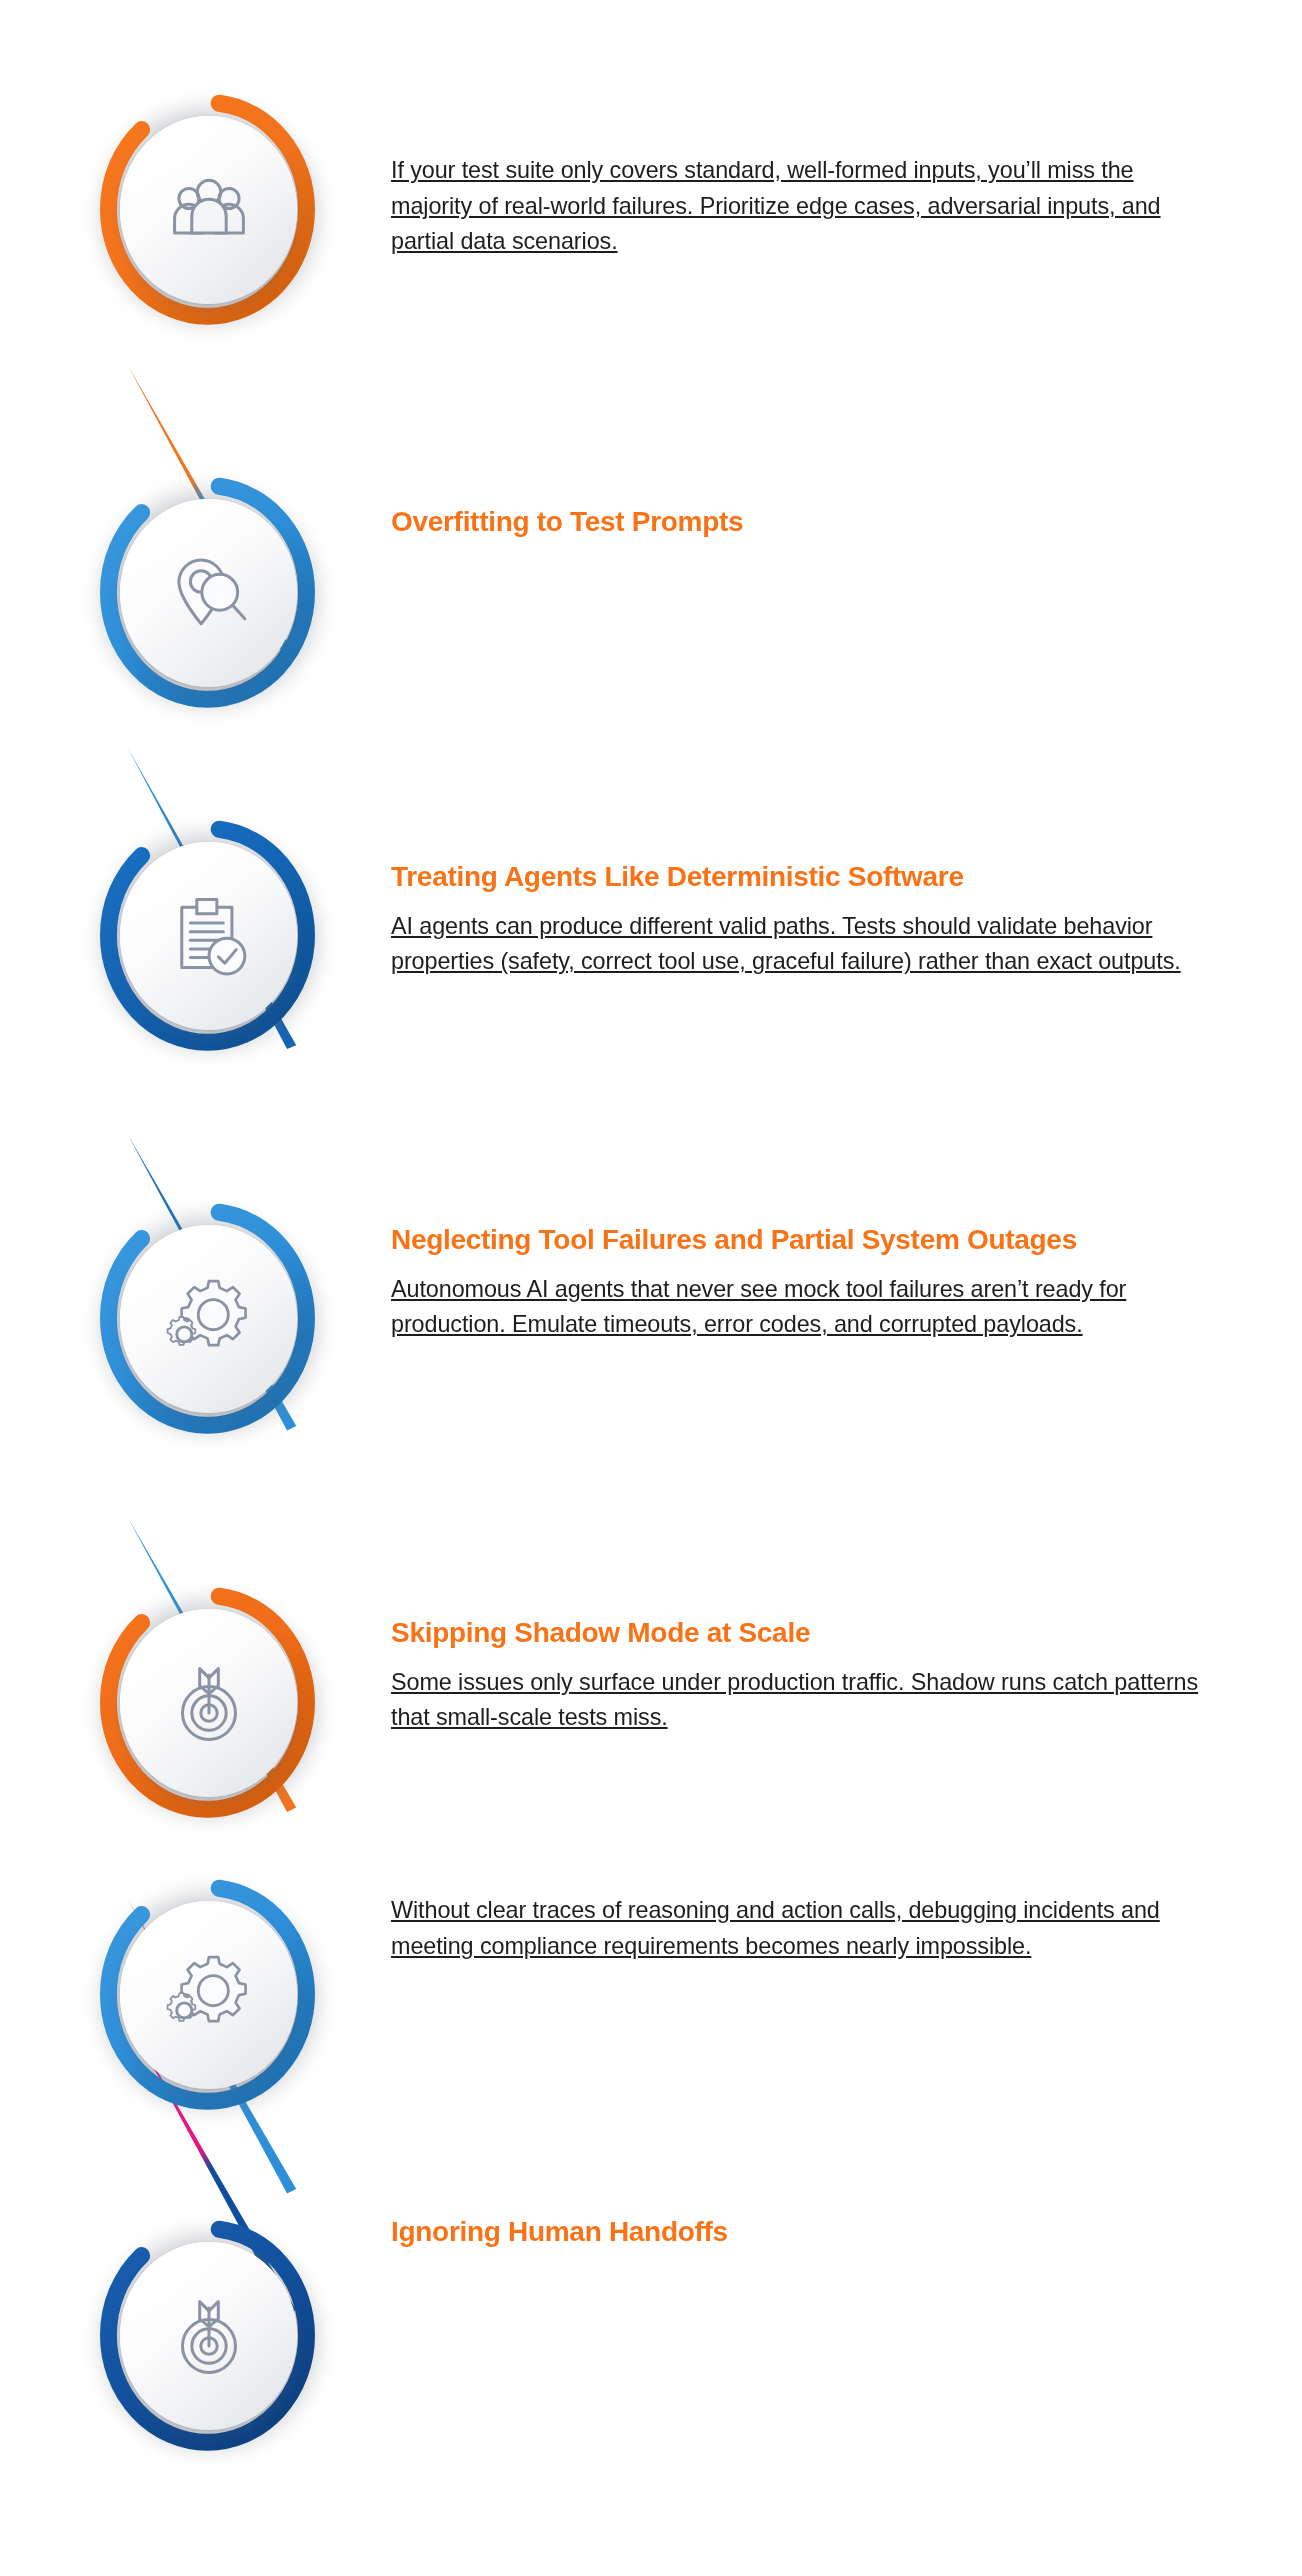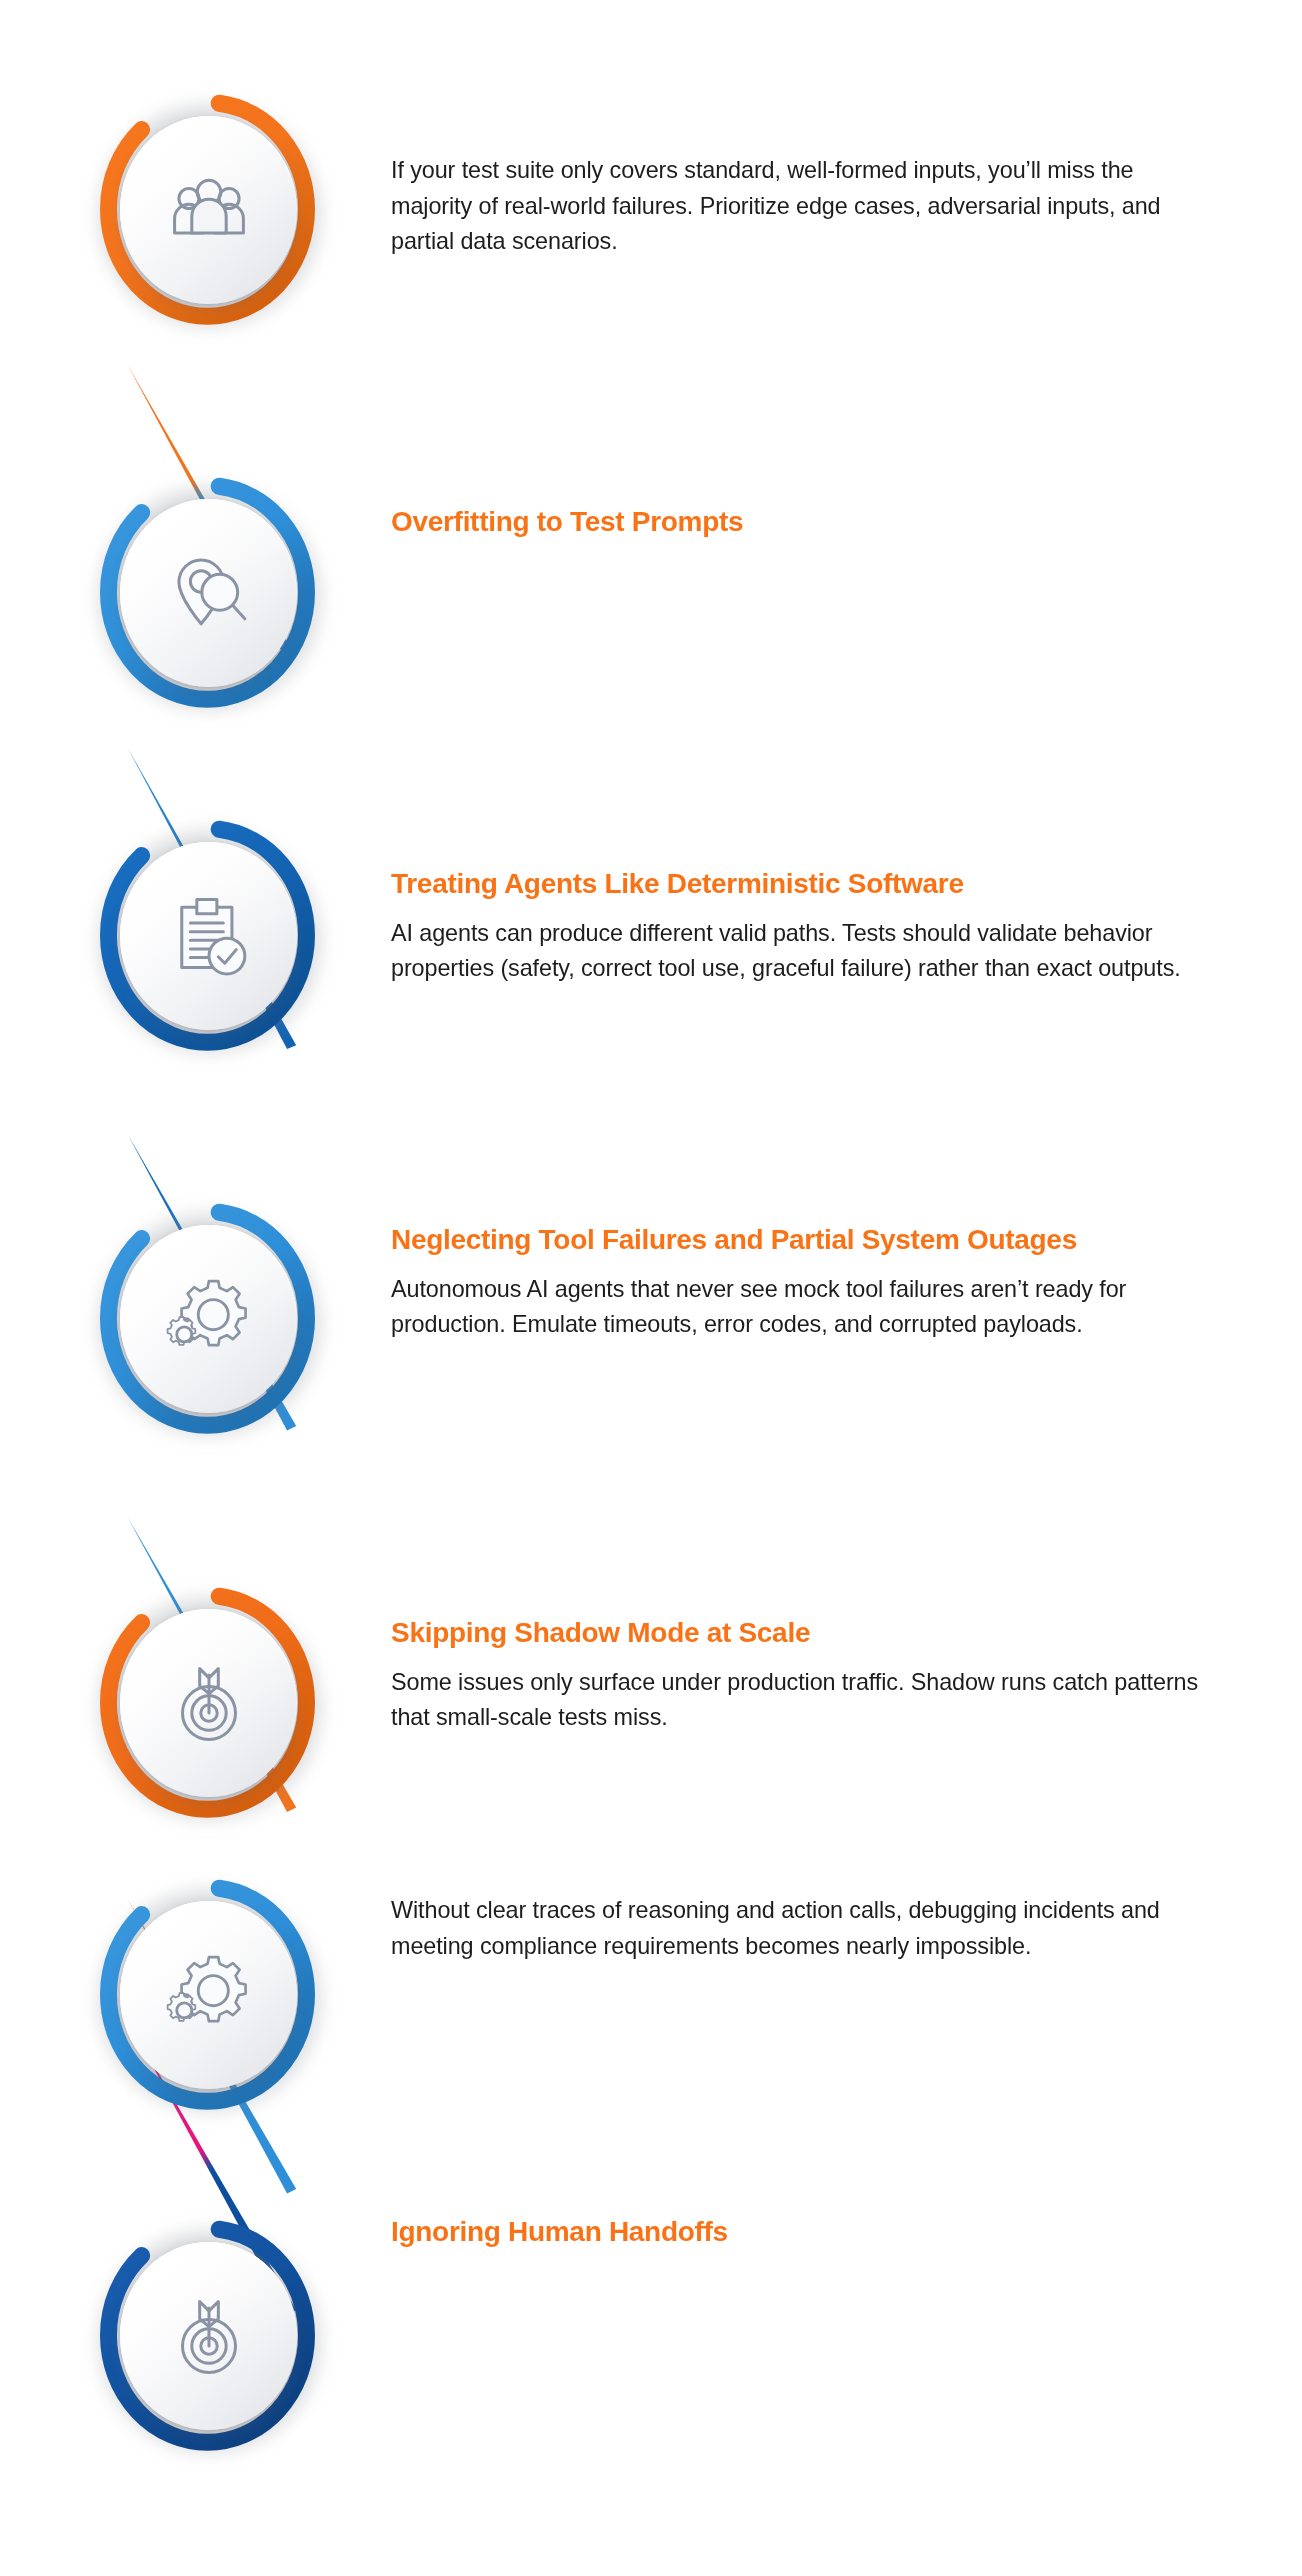--- a/index.html
+++ b/index.html
@@ -91,20 +91,21 @@
   }
   .body{
     margin:0;
     font-size:23.4px;
     line-height:1.52;
     font-weight:400;
     color:#1d1d1f;
     letter-spacing:-0.1px;
     max-width:814px;
     font-family:"Liberation Sans","DejaVu Sans",sans-serif;
+    text-decoration:underline;
   }
 </style>
 </head>
 <body>
 
 <svg id="connectors" viewBox="0 0 2000 3956" xmlns="http://www.w3.org/2000/svg">
   <defs>
     <linearGradient id="cg1" x1="0" y1="0" x2="0.55" y2="1">
       <stop offset="0%" stop-color="#f4731d"></stop>
       <stop offset="46%" stop-color="#f4731d"></stop>
@@ -284,21 +285,21 @@
       </svg>
     </div>
     <div class="disc">
       <span class="glyph">
         <svg viewBox="0 0 132 132" width="86" height="86">
             <use href="#ico-clipboard-check-icon"></use>
           </svg>
       </span>
     </div>
   </div>
-  <div class="copy" style="top:52px">
+  <div class="copy" style="top:45px">
     <h2 class="heading">Treating Agents Like Deterministic Software</h2>
     <p class="body">AI agents can produce different valid paths. Tests should validate behavior properties (safety, correct tool use, graceful failure) rather than exact outputs.</p>
   </div>
 </div>
 
 <div class="item" style="top:1200px">
   <div class="badge" style="top:0">
     <div class="shadow"></div>
     <div class="ring">
       <svg viewBox="0 0 330 348" xmlns="http://www.w3.org/2000/svg">

